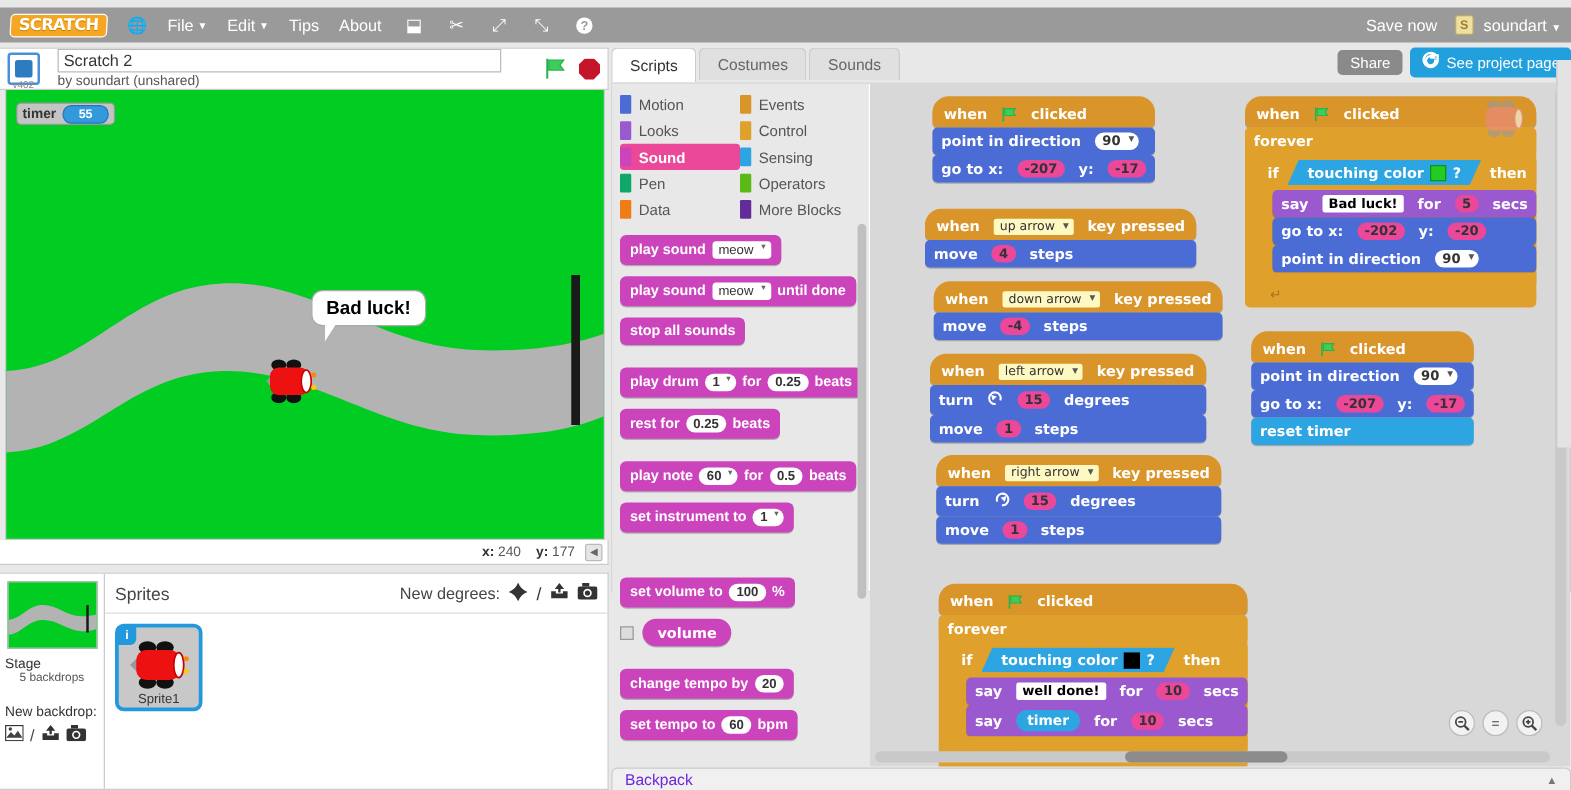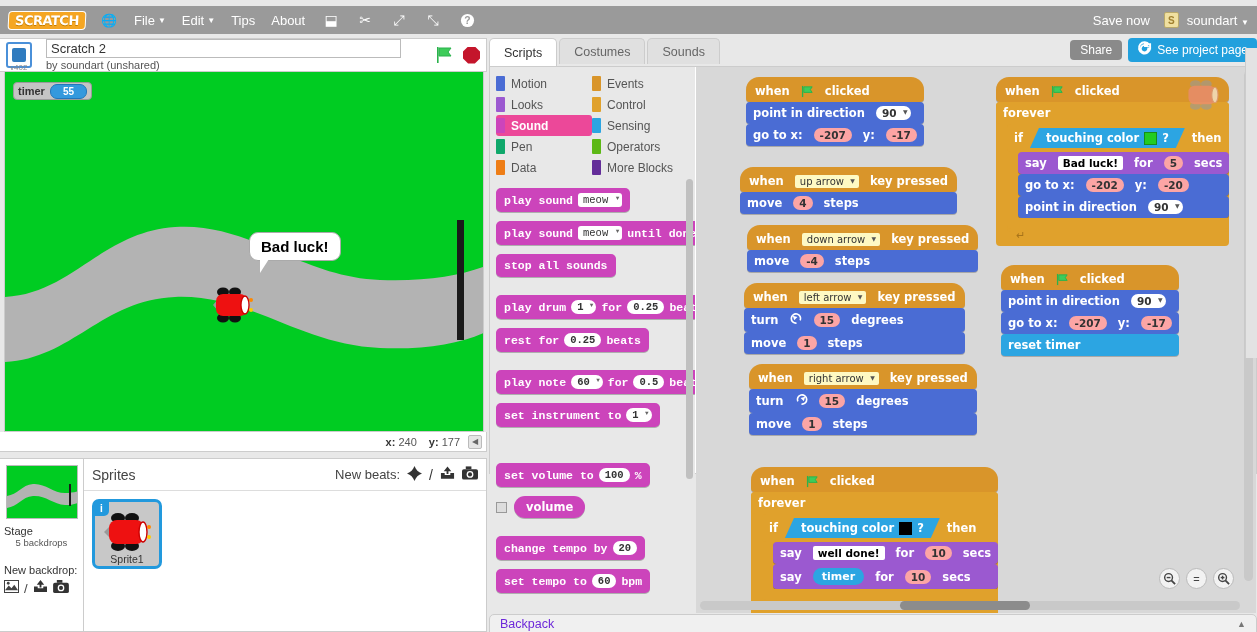--- a/index.html
+++ b/index.html
@@ -196,21 +196,21 @@
     width:96px; height:21px; display:flex; align-items:center;
     font-size:12px; color:#555; cursor:pointer; border-radius:3px;
   }
   .cat .sw{ width:9px; height:15px; margin-right:6px; flex:none; border-radius:1px;}
   .cat.sel{ color:#fff; font-weight:bold; }
   #blocks{ padding:6px 0 0 6px; position:relative; }
   .blk{
     display:inline-flex; align-items:center; gap:5px;
     color:#fff; font-size:11.5px; font-weight:bold;
     padding:5px 8px; border-radius:5px; margin-bottom:9px;
-    font-family:Liberation Mono, monospace; cursor:pointer;
+    font-family:Liberation Sans, sans-serif; cursor:pointer;
     box-shadow:0 1px 0 rgba(0,0,0,.25); white-space:nowrap;justify-content:center;
   }
   .sound-blk{ background:#cc44bb; }
   .gap{ margin-bottom:18px; }
   .drop{
     background:#fff; color:#333; border-radius:3px; padding:1px 14px 1px 5px;
     font-size:10.5px; font-weight:normal; position:relative; min-width:34px;
   }
   .drop:after{
     content:"▼"; position:absolute; right:3px; top:2px; font-size:6px; color:#666;
@@ -260,21 +260,21 @@
   .wdrop{
     background:#fef9c3; color:#333; border-radius:2px; padding:1px 15px 1px 5px;
     font-size:10px; font-weight:normal; position:relative;
   }
   .wdrop:after{ content:"▼"; position:absolute; right:4px; top:2px; font-size:6px; color:#555; }
   .txtin{
     background:#fff; color:#000; border-radius:2px; padding:1px 5px;
     font-size:10.5px; font-weight:bold;
   }
   .oval{
-    background:#fca5a5; color:#333; border-radius:9px; padding:1px 6px;
+    background:#ec4899; color:#333; border-radius:9px; padding:1px 6px;
     font-size:10.5px; font-weight:bold; min-width:14px; text-align:center;
   }
   .ovald{
     background:#fff; color:#333; border-radius:9px; padding:1px 14px 1px 6px;
     font-size:10.5px; font-weight:bold; position:relative;
   }
   .ovald:after{ content:"▼"; position:absolute; right:3px; top:2px; font-size:6px; color:#555; }
   .cwrap{ background:#e0a12c; border-radius:4px; padding-bottom:3px; }
   .cwrap-inner{ margin-left:11px; }
   .cfoot{ height:11px; background:#e0a12c; border-radius:0 0 4px 4px; }
@@ -458,21 +458,21 @@
             <circle cx="8.5" cy="8.5" r="2.2" fill="#333"></circle>
           </svg>
       </span>
     </div>
   </div>
 
   <div id="sprites-col">
     <div id="sprites-head">
       <div id="sprites-title">Sprites</div>
       <div id="new-sprite-grp">
-        <span id="new-sprite-lbl">New beats:</span>
+        <span id="new-sprite-lbl">New degrees:</span>
         <span class="ic">
           <svg width="15" height="15" viewBox="0 0 16 16">
               <path d="M8,0 C9.5,4 12,6.5 16,8 C12,9.5 9.5,12 8,16 C6.5,12 4,9.5 0,8 C4,6.5 6.5,4 8,0 Z" fill="#333"></path>
             </svg>
         </span>
         <span class="ic">/</span>
         <span class="ic">
           <svg width="15" height="14" viewBox="0 0 16 14">
               <path d="M1,7 L1,13 L15,13 L15,7 L11,7 L11,9 L5,9 L5,7 Z" fill="#333"></path>
               <path d="M8,0 L12,5 L9,5 L9,8 L7,8 L7,5 L4,5 Z" fill="#333"></path>

